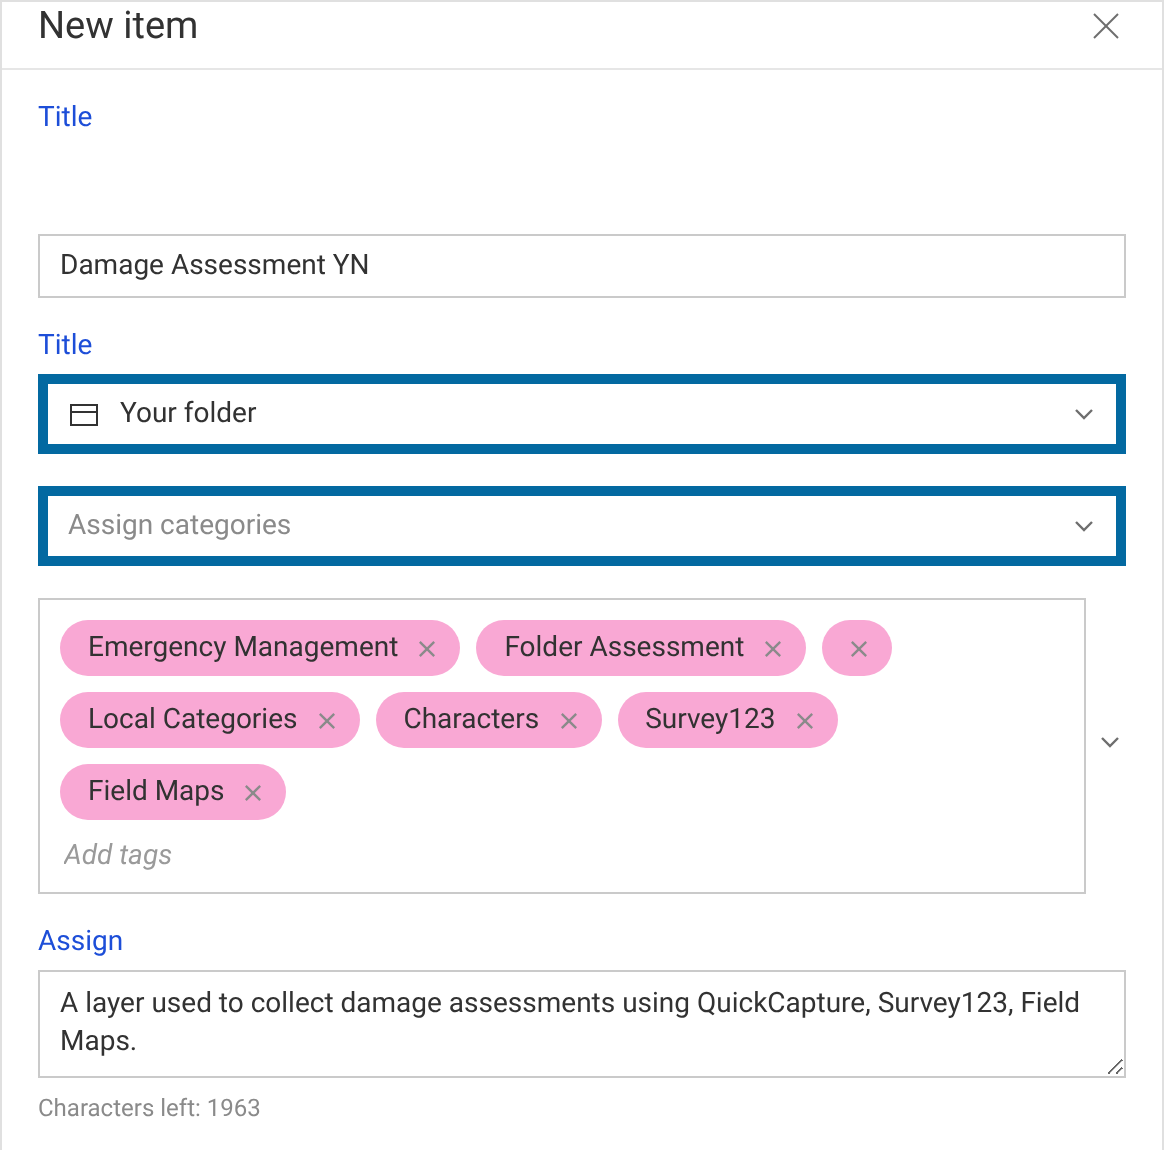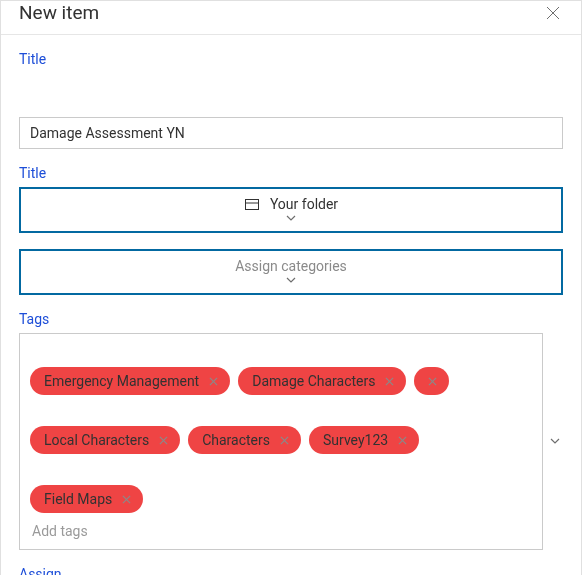--- a/index.html
+++ b/index.html
@@ -56,29 +56,28 @@
     border: 1px solid #cacaca;
     padding: 7px 10px;
     font-size: 14px;
     color: #323232;
     font-family: inherit;
     outline: none;
     margin-top: 44px;
   }
   .select-box {
     width: 100%;
-    border: 2px solid #0369a1;
+    border: 5px solid #0369a1;
     padding: 7px 10px;
     font-size: 14px;
     display: flex;
     align-items: center;
     justify-content: space-between;
     cursor: pointer;
     background: #fff;
-    flex-direction: column;
   }
   .select-left {
     display: flex;
     align-items: center;
     gap: 10px;
   }
   .select-placeholder {
     color: #8a8a8a;
     text-align: center;
   }
@@ -103,40 +102,40 @@
   .tags-flow {
     display: flex;
     flex-wrap: wrap;
     gap: 8px;
     margin-bottom: 8px;
   }
   .tag-chip {
     display: inline-flex;
     align-items: center;
     gap: 10px;
-    background: #ef4444;
+    background: #f9a8d4;
     border-radius: 16px;
     padding: 6px 12px 6px 14px;
     font-size: 14px;
     color: #323232;
-    margin-top: 23px;
   }
   .tag-remove {
     color: #8a8a8a;
     cursor: pointer;
     display: inline-flex;
   }
   .add-tags {
     border: none;
     outline: none;
     font-size: 14px;
     color: #323232;
     width: 100%;
     padding: 2px 2px 4px 2px;
     font-family: inherit;
+    font-style: italic;
   }
   .add-tags::placeholder {
     color: #9a9a9a;
   }
   .tags-side-chevron {
     align-self: center;
     padding: 4px 2px;
     cursor: pointer;
     color: #6e6e6e;
   }
@@ -204,52 +203,51 @@
         <span class="select-placeholder">Assign categories</span>
         <span class="chevron">
           <svg width="12" height="12" viewBox="0 0 12 12" fill="none" stroke="currentColor" stroke-width="1.2">
             <polyline points="2,4 6,8 10,4"></polyline>
           </svg>
         </span>
       </div>
     </div>
 
     <div class="field">
-      <label class="field-label">Tags</label>
       <div class="tags-wrap">
         <div class="tags-box">
           <div class="tags-flow" id="tags-flow">
               <span class="tag-chip">
                 <span>Emergency Management</span>
                 <span class="tag-remove">
                   <svg width="9" height="9" viewBox="0 0 10 10" fill="none" stroke="currentColor" stroke-width="1.3">
                     <line x1="1" y1="1" x2="9" y2="9"></line>
                     <line x1="9" y1="1" x2="1" y2="9"></line>
                   </svg>
                 </span>
               </span>
               <span class="tag-chip">
-                <span>Damage Characters</span>
-                <span class="tag-remove">
-                  <svg width="9" height="9" viewBox="0 0 10 10" fill="none" stroke="currentColor" stroke-width="1.3">
-                    <line x1="1" y1="1" x2="9" y2="9"></line>
-                    <line x1="9" y1="1" x2="1" y2="9"></line>
-                  </svg>
-                </span>
-              </span>
-              <span class="tag-chip">
-                <span class="tag-remove">
-                  <svg width="9" height="9" viewBox="0 0 10 10" fill="none" stroke="currentColor" stroke-width="1.3">
-                    <line x1="1" y1="1" x2="9" y2="9"></line>
-                    <line x1="9" y1="1" x2="1" y2="9"></line>
-                  </svg>
-                </span>
-              </span>
-              <span class="tag-chip">
-                <span>Local Characters</span>
+                <span>Folder Assessment</span>
+                <span class="tag-remove">
+                  <svg width="9" height="9" viewBox="0 0 10 10" fill="none" stroke="currentColor" stroke-width="1.3">
+                    <line x1="1" y1="1" x2="9" y2="9"></line>
+                    <line x1="9" y1="1" x2="1" y2="9"></line>
+                  </svg>
+                </span>
+              </span>
+              <span class="tag-chip">
+                <span class="tag-remove">
+                  <svg width="9" height="9" viewBox="0 0 10 10" fill="none" stroke="currentColor" stroke-width="1.3">
+                    <line x1="1" y1="1" x2="9" y2="9"></line>
+                    <line x1="9" y1="1" x2="1" y2="9"></line>
+                  </svg>
+                </span>
+              </span>
+              <span class="tag-chip">
+                <span>Local Categories</span>
                 <span class="tag-remove">
                   <svg width="9" height="9" viewBox="0 0 10 10" fill="none" stroke="currentColor" stroke-width="1.3">
                     <line x1="1" y1="1" x2="9" y2="9"></line>
                     <line x1="9" y1="1" x2="1" y2="9"></line>
                   </svg>
                 </span>
               </span>
               <span class="tag-chip">
                 <span>Characters</span>
                 <span class="tag-remove">
@@ -284,16 +282,17 @@
           <svg width="12" height="12" viewBox="0 0 12 12" fill="none" stroke="currentColor" stroke-width="1.2">
             <polyline points="2,4 6,8 10,4"></polyline>
           </svg>
         </div>
       </div>
     </div>
 
     <div class="field" style="margin-bottom:0">
       <label class="field-label">Assign</label>
       <textarea class="summary-area" style="">A layer used to collect damage assessments using QuickCapture, Survey123, Field Maps.</textarea>
+      <div class="char-count">Characters left: 1963</div>
     </div>
 
   </div>
 </div>
 
 </body></html>

